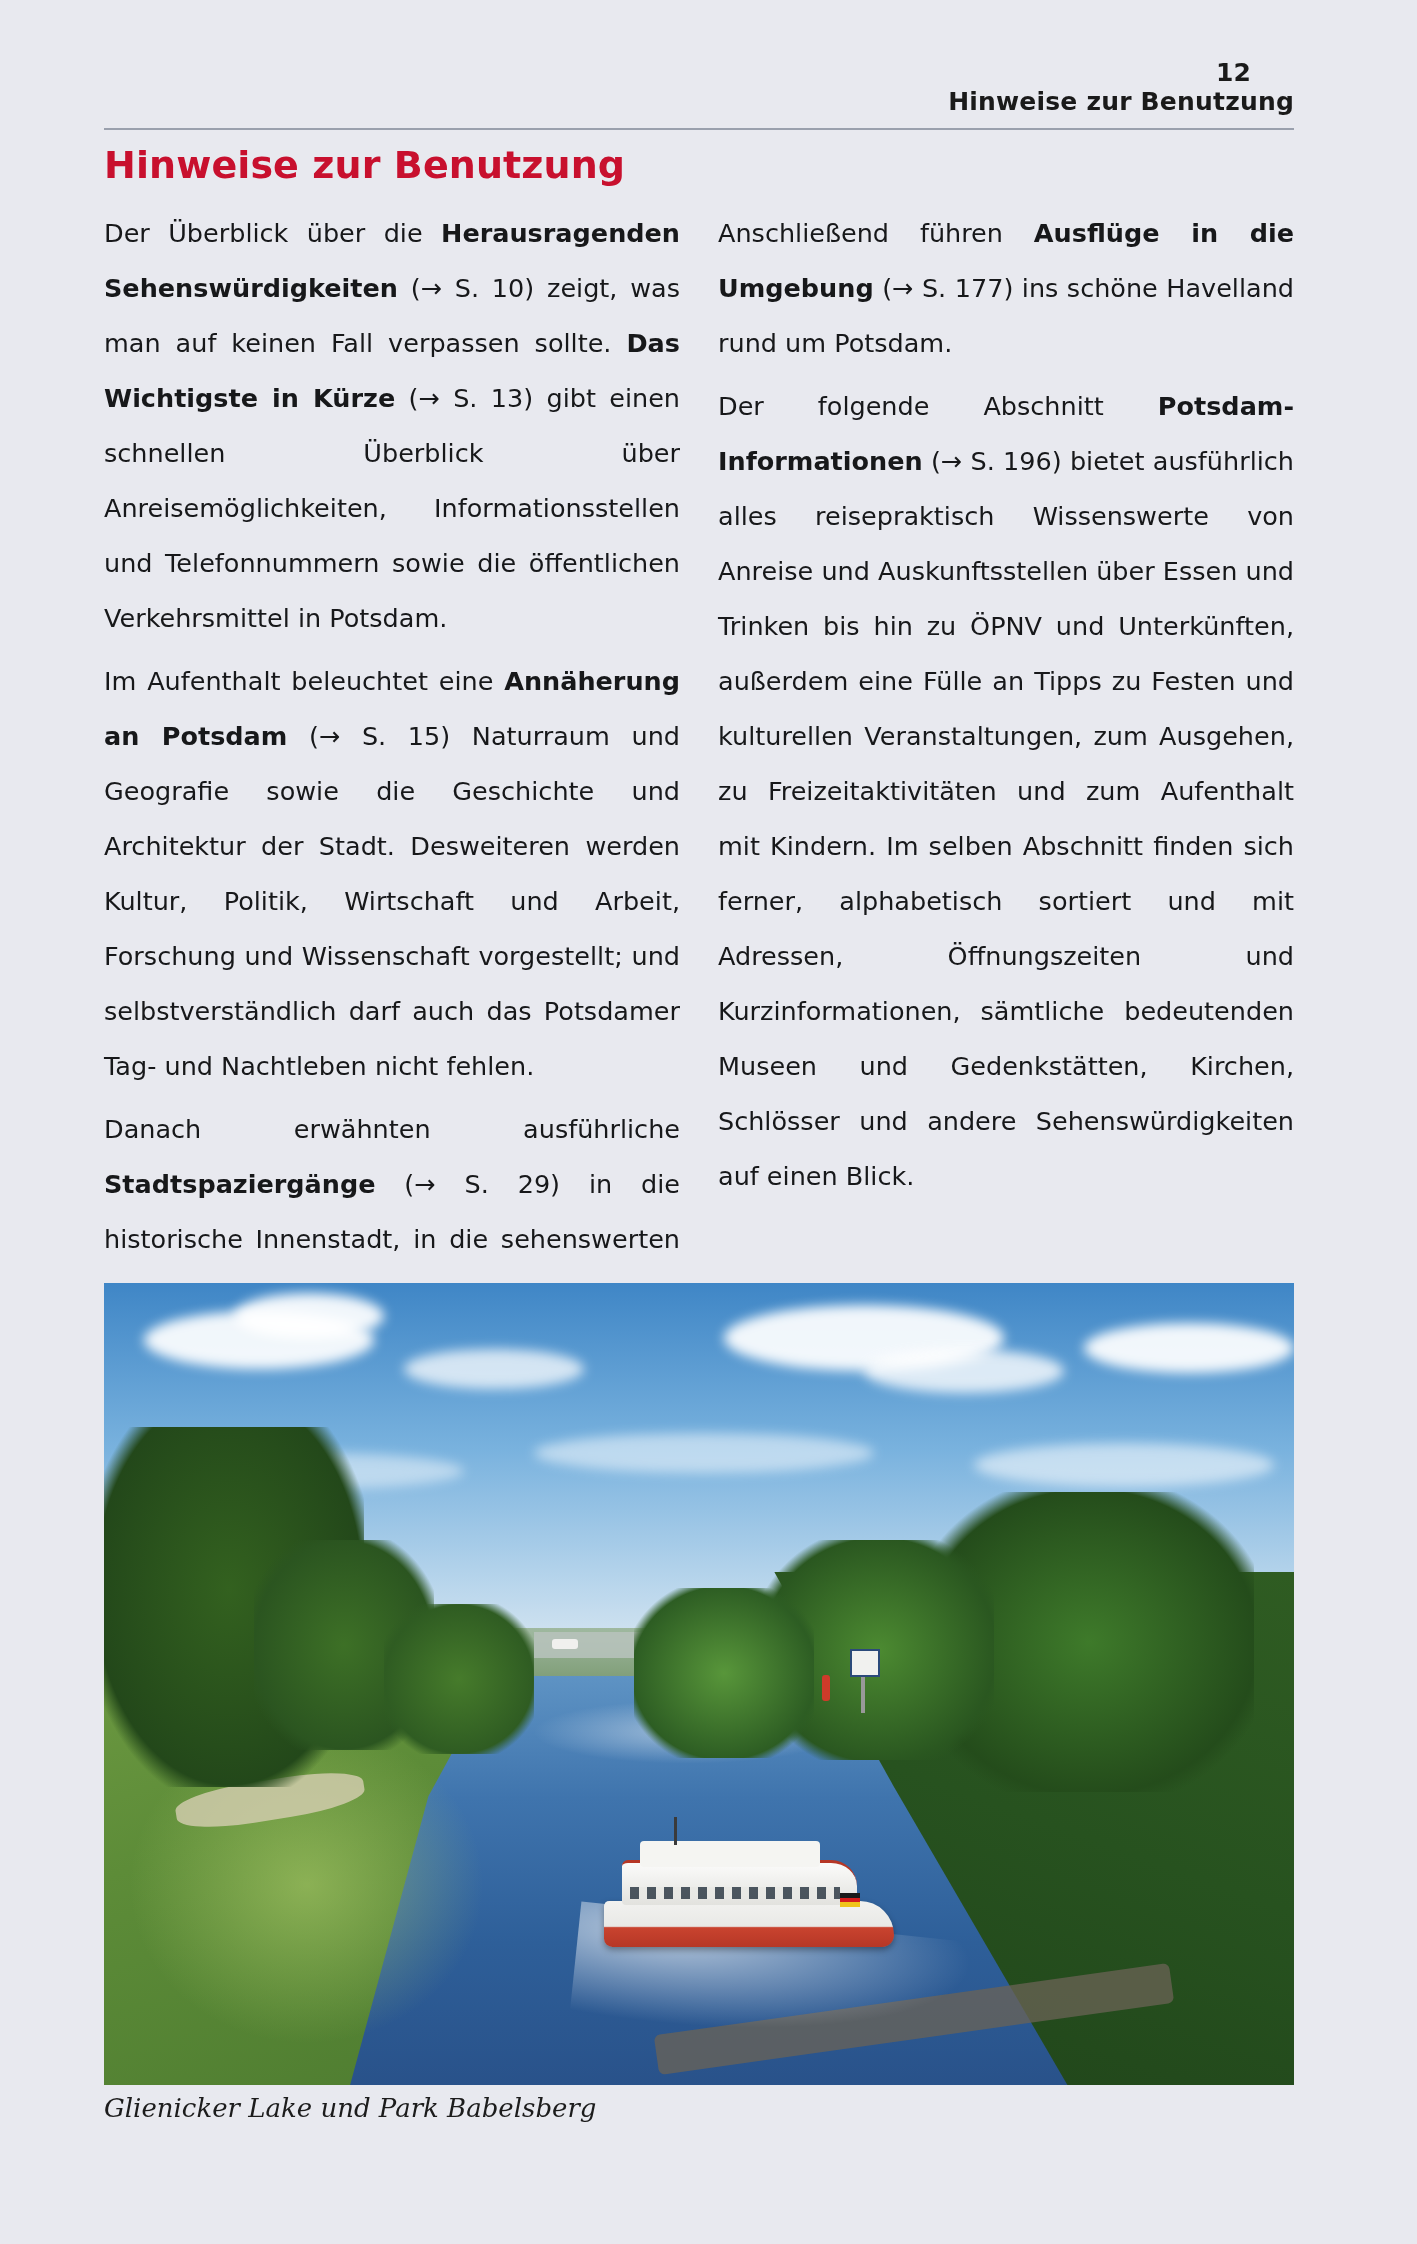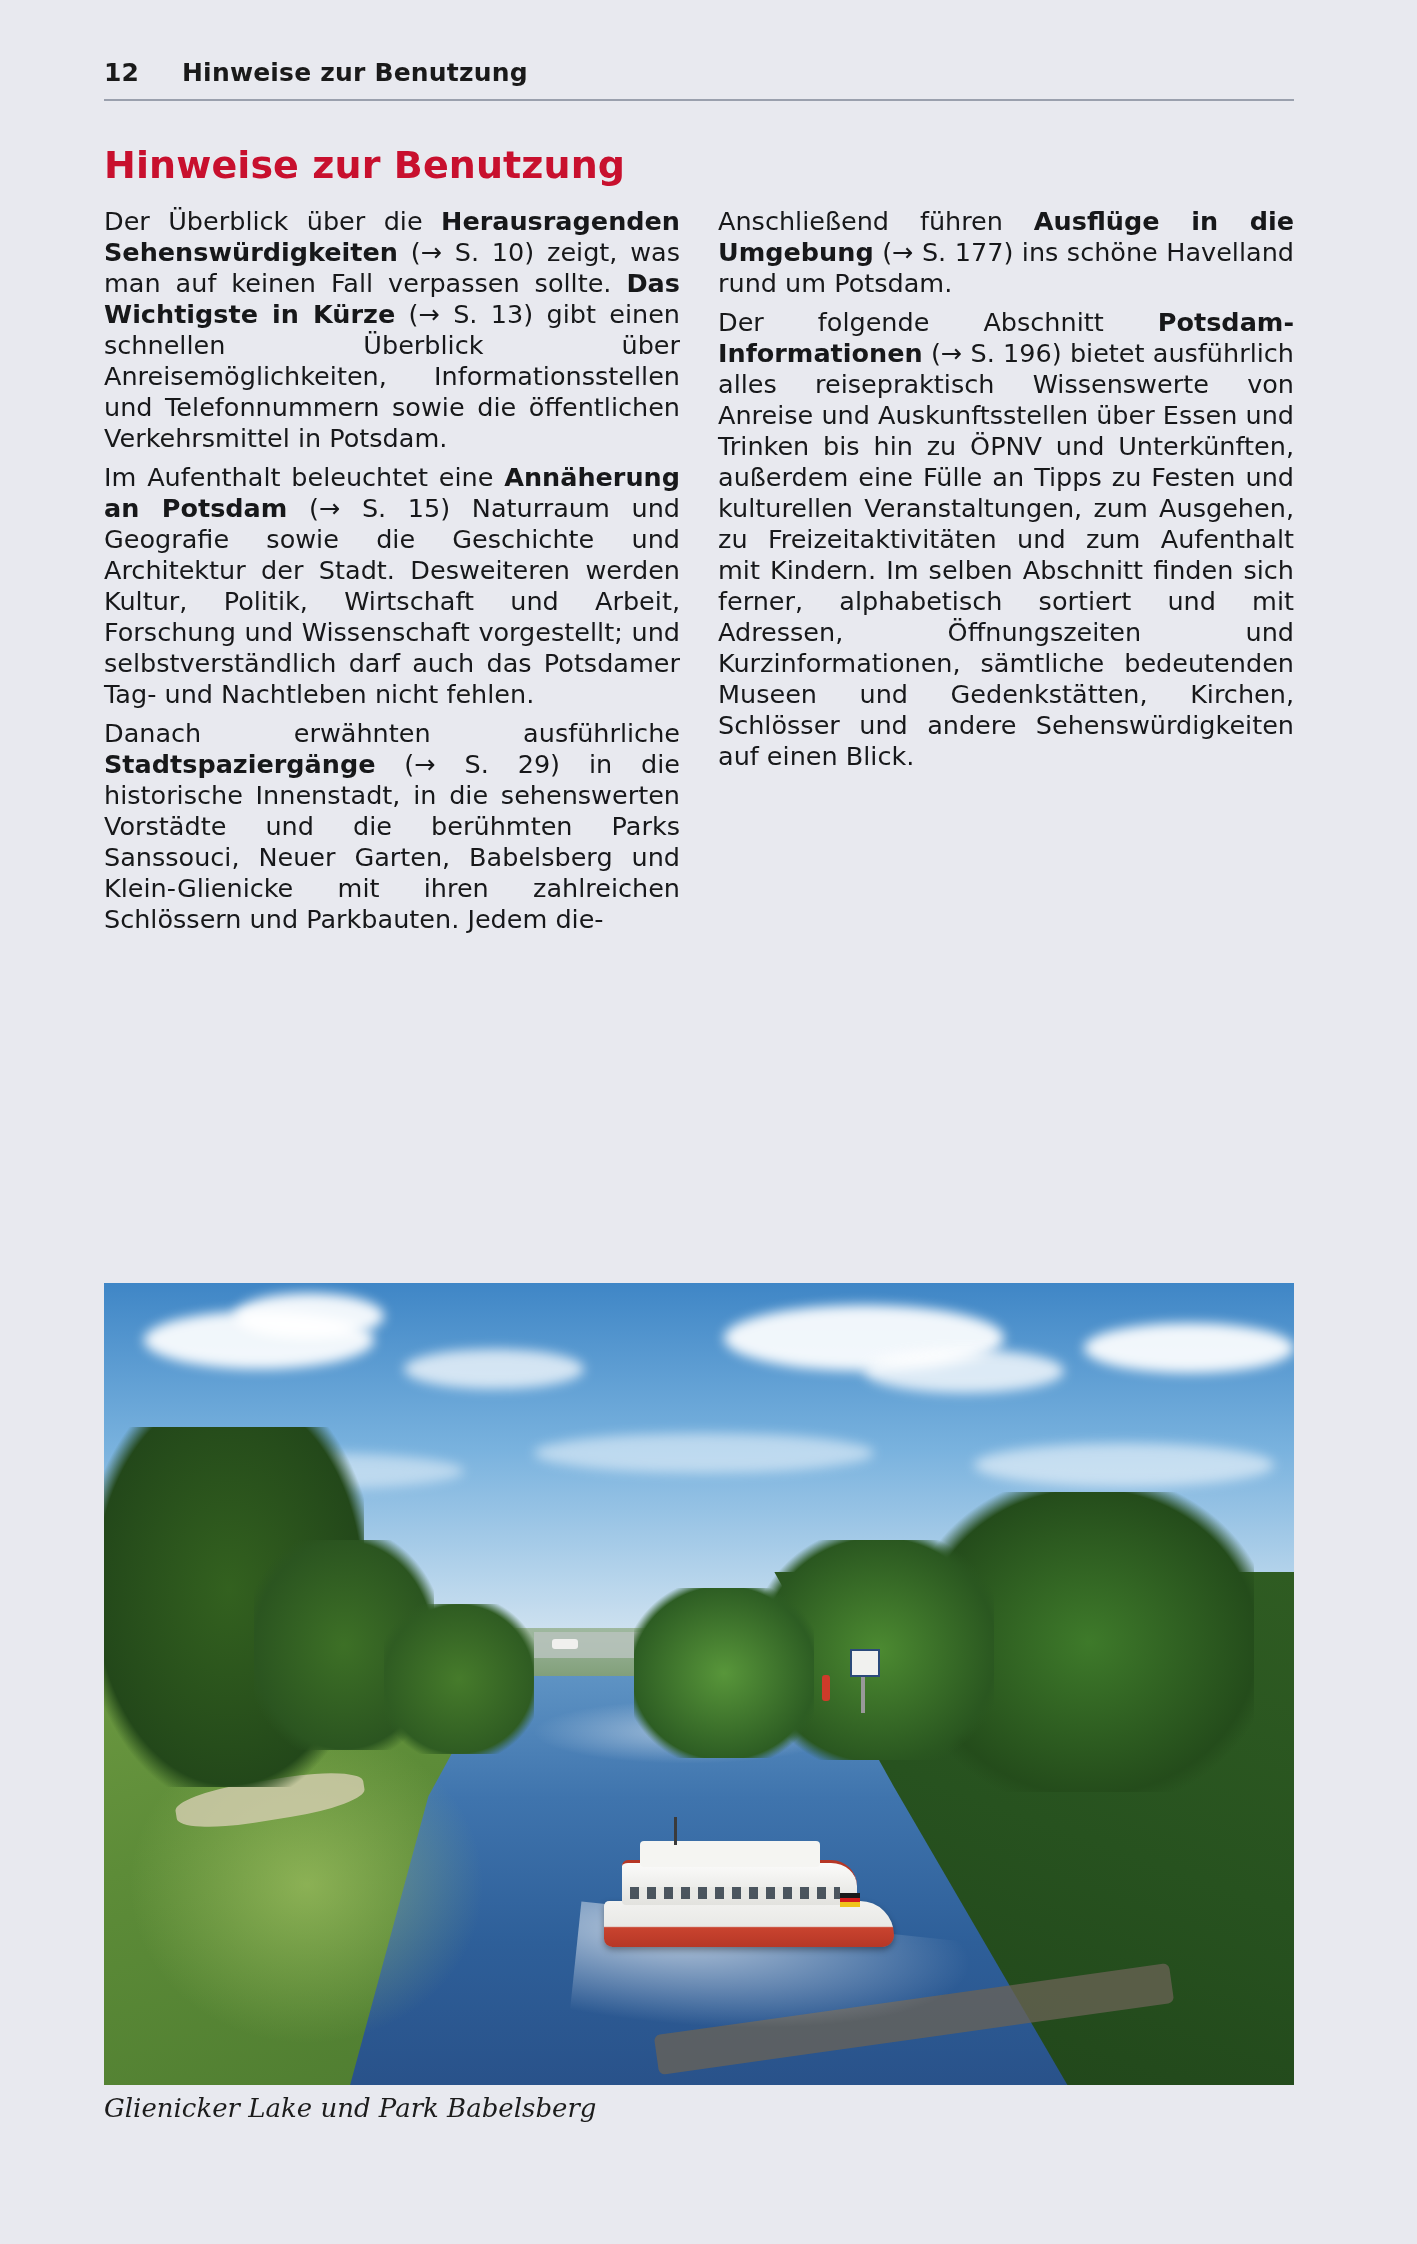--- a/index.html
+++ b/index.html
@@ -22,20 +22,21 @@
   }
   .header {
     position: absolute;
     left: 104px;
     top: 58px;
     width: 1190px;
     display: flex;
     align-items: flex-end;
     border-bottom: 2px solid #9aa0ad;
     padding-bottom: 12px;
+    flex-direction: column;
   }
   .folio {
     font-family: "DejaVu Sans", sans-serif;
     font-size: 25px;
     font-weight: bold;
     color: #1a1a1a;
     width: 78px;
   }
   .running-head {
     font-family: "DejaVu Sans", sans-serif;
@@ -62,21 +63,21 @@
     display: flex;
     gap: 38px;
   }
   .col {
     width: 576px;
   }
   .col p {
     margin: 0;
     font-family: "DejaVu Sans", sans-serif;
     font-size: 25.5px;
-    line-height: 31px;
+    line-height: 55px;
     color: #17181a;
     text-align: justify;
     text-justify: inter-word;
     hyphens: manual;
   }
   .col p + p {
     margin-top: 8px;
   }
   b {
     font-weight: bold;

